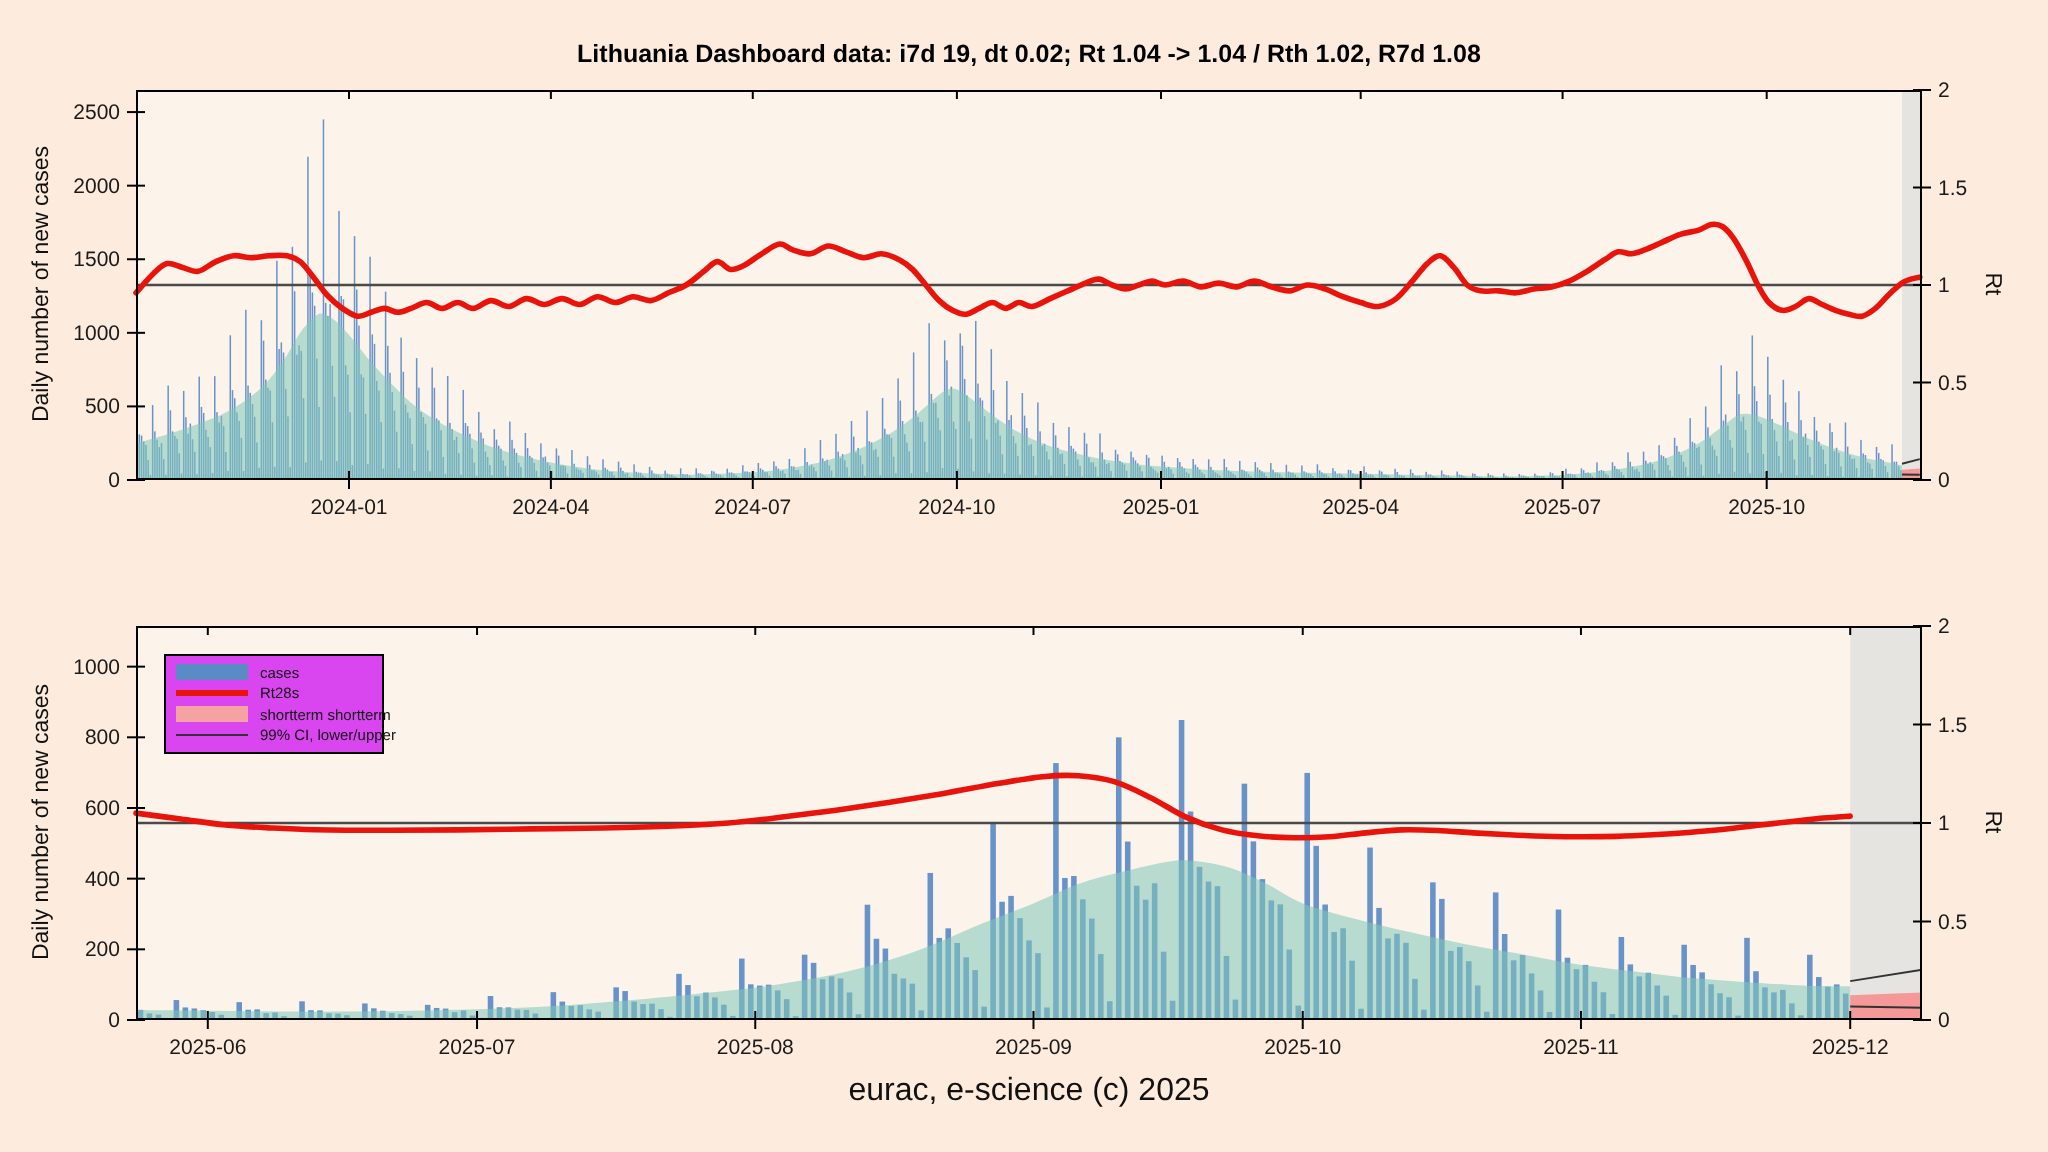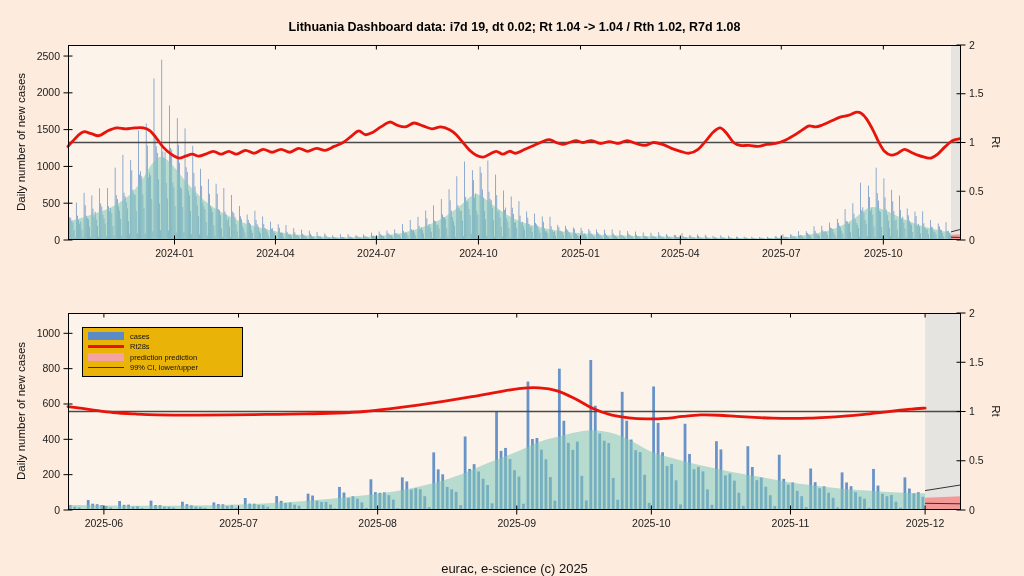--- a/index.html
+++ b/index.html
@@ -17,34 +17,34 @@
     white-space:nowrap;
   }
   .ylab{
     position:absolute;font-size:11.5px;color:#111;white-space:nowrap;
   }
   .ylab.left{transform:translate(-50%,-50%) rotate(-90deg);}
   .ylab.right{transform:translate(-50%,-50%) rotate(90deg);}
   svg.chart{position:absolute;overflow:visible;background:#fcf3ea;}
   svg text{font-family:"Liberation Sans", sans-serif;font-size:10.5px;fill:#1a1a1a;}
   .legend{
-    position:absolute;left:82px;top:327px;width:161px;
-    background:#eab308;border:1px solid #000;
+    position:absolute;left:82px;top:327px;width:110px;
+    background:#d946ef;border:1px solid #000;
     padding:3px 5px 3px 5px;box-sizing:border-box;z-index:5;
   }
   .legend-row{display:flex;align-items:center;height:10.5px;}
   .legend-key{width:36px;margin-right:6px;flex:0 0 36px;display:flex;align-items:center;}
   .legend-label{font-size:7.5px;color:#111;white-space:nowrap;}
   .sw-cases{width:36px;height:8px;background:#5b8bc5;}
   .sw-rt{width:36px;height:3px;background:#e8140c;}
   .sw-pred{width:36px;height:8px;background:#f5a2a2;}
   .sw-ci{width:36px;height:1px;background:#333;}
   .footer{
     position:absolute;left:68px;width:893px;text-align:center;
-    font-size:13px;color:#111;margin-top:24px;
+    font-size:16px;color:#111;
   }
 </style>
 </head>
 <body>
 
 <div class="page">
 
   <div class="chart-title" style="top:20px">Lithuania Dashboard data: i7d 19, dt 0.02; Rt 1.04 -&gt; 1.04 / Rth 1.02, R7d 1.08</div>
 
   <div class="ylab left" style="left:21px;top:142px">Daily number of new cases</div>
@@ -1162,21 +1162,21 @@
     <div class="legend-row">
       <span class="legend-key">
           <span class="sw-rt"></span>
         </span>
       <span class="legend-label">Rt28s</span>
     </div>
     <div class="legend-row">
       <span class="legend-key">
           <span class="sw-pred"></span>
         </span>
-      <span class="legend-label">prediction prediction</span>
+      <span class="legend-label">shortterm shortterm</span>
     </div>
     <div class="legend-row">
       <span class="legend-key">
           <span class="sw-ci"></span>
         </span>
       <span class="legend-label">99% CI, lower/upper</span>
     </div>
   </div>
 
   <div class="footer" style="top:537px">eurac, e-science (c) 2025</div>

